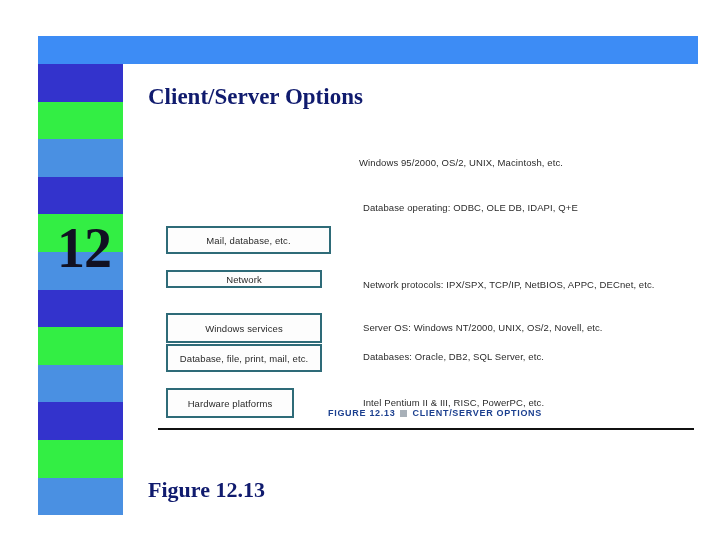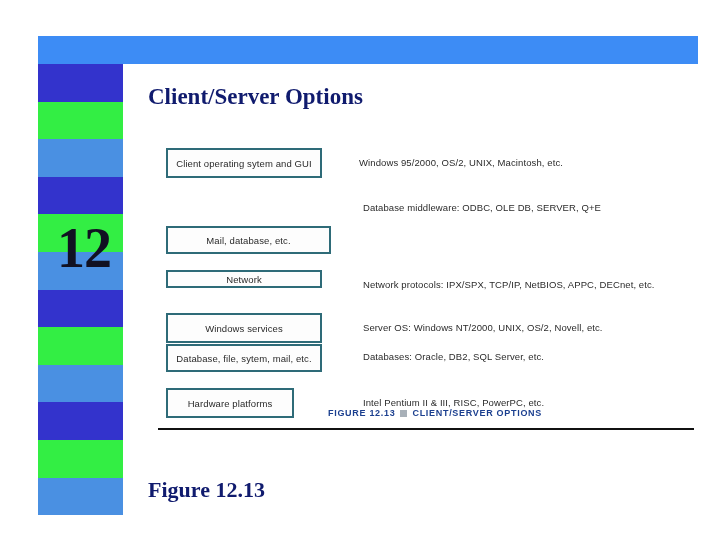--- a/index.html
+++ b/index.html
@@ -169,34 +169,33 @@
     <div class="stripe" style="background:#33ee44"></div>
     <div class="stripe" style="background:#4a90e2"></div>
   </div>
 
   <div id="chapter-number">12</div>
 
   <div id="slide-title">Client/Server Options</div>
 
   <div id="figure-image">
 
-    <div class="fig-box" style="left:14px; top:10px; width:156px; height:30px;">Client operating sytem and GUI</div>
     <div class="fig-note" style="left:168px; top:19px;">Windows 95/2000, OS/2, UNIX, Macintosh, etc.</div>
 
-    <div class="fig-note" style="left:172px; top:64px;">Database middleware: ODBC, OLE DB, SERVER, Q+E</div>
+    <div class="fig-note" style="left:172px; top:64px;">Database operating: ODBC, OLE DB, IDAPI, Q+E</div>
 
     <div class="fig-box" style="left:14px; top:88px; width:165px; height:28px;">Mail, database, etc.</div>
 
     <div class="fig-box" style="left:14px; top:132px; width:156px; height:18px;">Network</div>
     <div class="fig-note" style="left:172px; top:141px;">Network protocols:  IPX/SPX, TCP/IP, NetBIOS, APPC, DECnet, etc.</div>
 
     <div class="fig-box" style="left:14px; top:175px; width:156px; height:30px;">Windows services</div>
     <div class="fig-note" style="left:172px; top:184px;">Server OS: Windows NT/2000, UNIX, OS/2, Novell, etc.</div>
 
-    <div class="fig-box" style="left:14px; top:206px; width:156px; height:28px;">Database, file, sytem, mail, etc.</div>
+    <div class="fig-box" style="left:14px; top:206px; width:156px; height:28px;">Database, file, print, mail, etc.</div>
     <div class="fig-note" style="left:172px; top:213px;">Databases: Oracle, DB2, SQL Server, etc.</div>
 
     <div class="fig-box" style="left:14px; top:250px; width:128px; height:30px;">Hardware platforms</div>
     <div class="fig-note" style="left:172px; top:259px;">Intel Pentium II &amp; III, RISC, PowerPC, etc.</div>
 
     <div id="fig-label">
       <span>FIGURE 12.13</span>
       <span class="sq"></span>
       <span>CLIENT/SERVER OPTIONS</span>
     </div>

